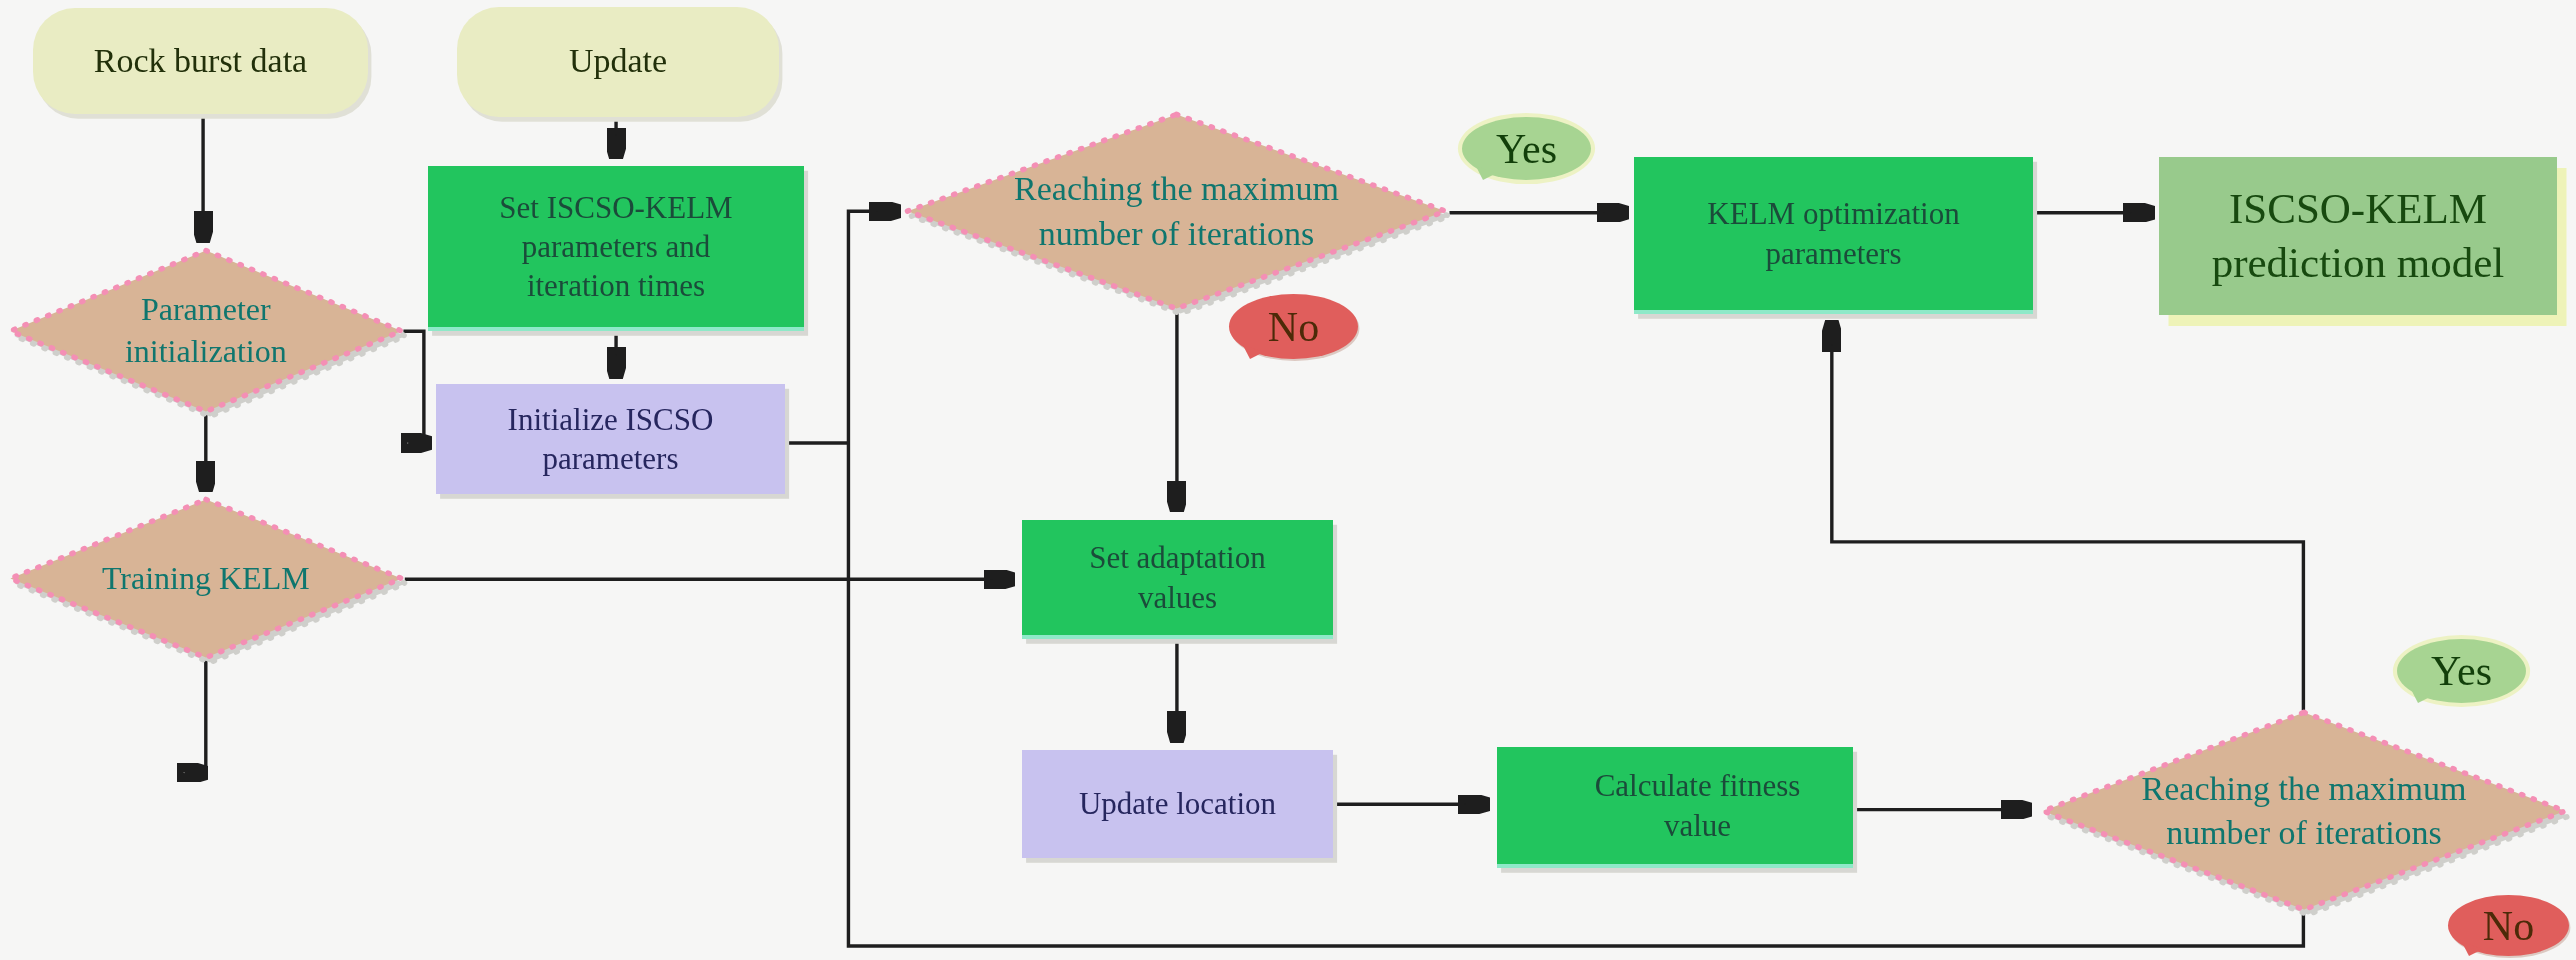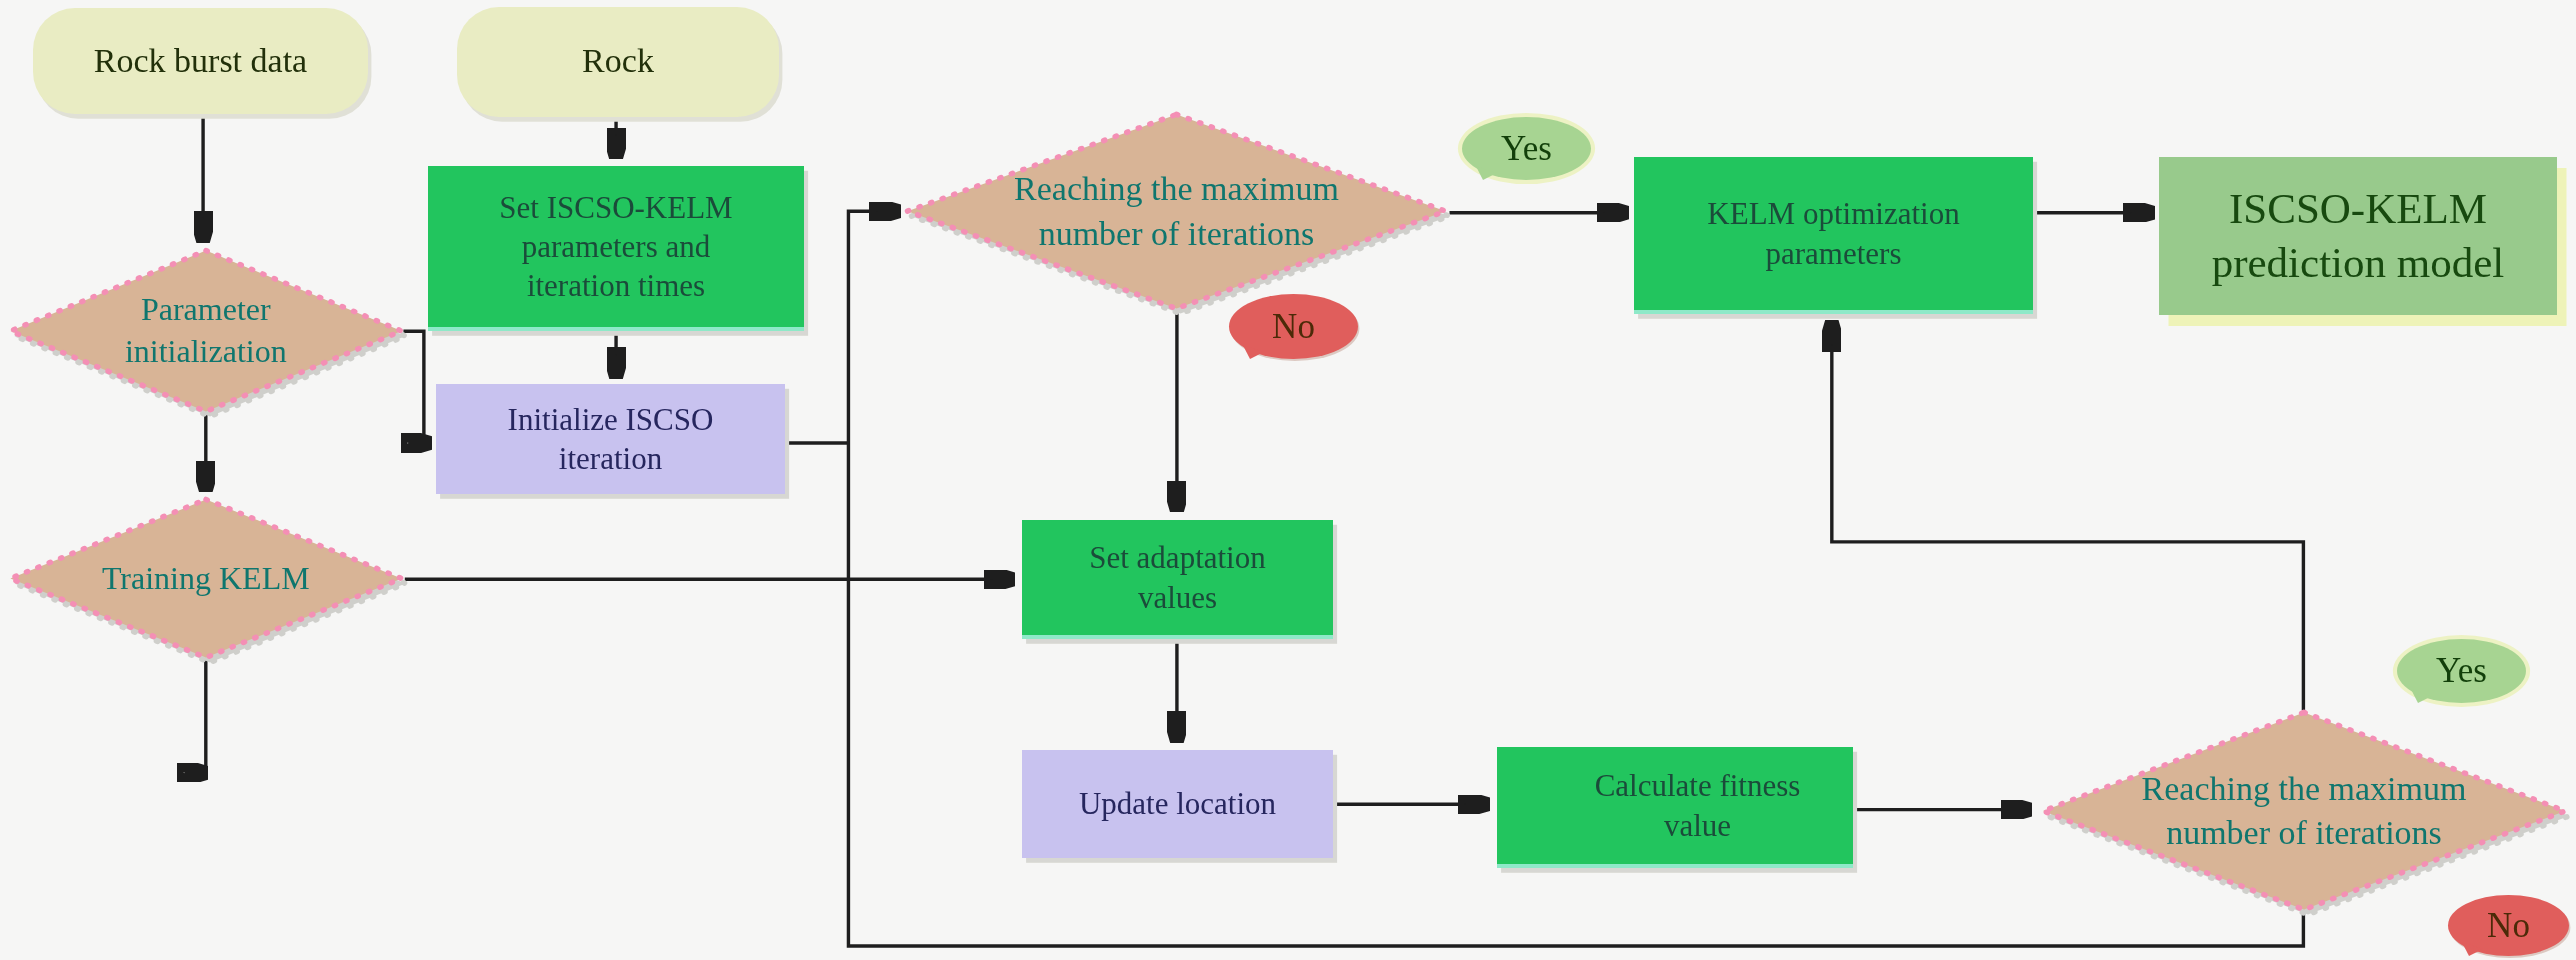--- a/index.html
+++ b/index.html
@@ -61,21 +61,21 @@
     display: flex; align-items: center; justify-content: center;
     text-align: center; color: #0f766e; white-space: pre-line; line-height: 1.3;
   }
   .d-big .diamond-label { font-size: 34px; }
   .d-small .diamond-label { font-size: 32px; }
 
   .bubble {
     position: absolute;
     border-radius: 50%;
     display: flex; align-items: center; justify-content: center;
-    font-size: 35px;
+    font-size: 42px;
   }
   .bubble::after {
     content: "";
     position: absolute;
     left: 9.5px; bottom: -11px;
     width: 0; height: 0;
     border: 11.6px solid transparent;
     transform: rotate(18deg);
   }
   .bubble.yes { background: #a7d492; color: #123f0a; box-shadow: 0 0 0 4.1px #edf2c4; }
@@ -107,28 +107,28 @@
     <path d="M594,850 L1486,850" marker-end="url(#ah)"></path>
     <path d="M302,968 L302,1134 L302,1134" marker-end="url(#ah)"></path>
     <path d="M1727,940 L1727,1086" marker-end="url(#ah)"></path>
     <path d="M1956,1180 L2182,1180" marker-end="url(#ah)"></path>
     <path d="M2720,1188 L2978,1188" marker-end="url(#ah)"></path>
     <path d="M3380,1042 L3380,795 L2688,795 L2688,474" marker-end="url(#ah)"></path>
   </svg>
 
   <div class="node terminal" style="left:33px; top:8.2px; width:335px; height:106px;">Rock burst data</div>
 
-  <div class="node terminal" style="left:457px; top:6.8px; width:322px; height:110px;">Rock</div>
+  <div class="node terminal" style="left:457px; top:6.8px; width:322px; height:110px;">Update</div>
 
   <div class="node teal" style="left:428px; top:166px; width:376px; height:165px;">Set ISCSO-KELM
 parameters and
 iteration times</div>
 
   <div class="node lavender" style="left:436px; top:384px; width:349px; height:110px;">Initialize ISCSO
-iteration</div>
+parameters</div>
 
   <div class="node teal" style="left:1634px; top:157px; width:399px; height:157px;">KELM optimization
 parameters</div>
 
   <div class="node green yellowshadow" style="left:2159px; top:157px; width:398px; height:158px; font-size:43px;">ISCSO-KELM
 prediction model</div>
 
   <div class="node teal" style="left:1022px; top:520px; width:311px; height:119px;">Set adaptation
 values</div>
 

